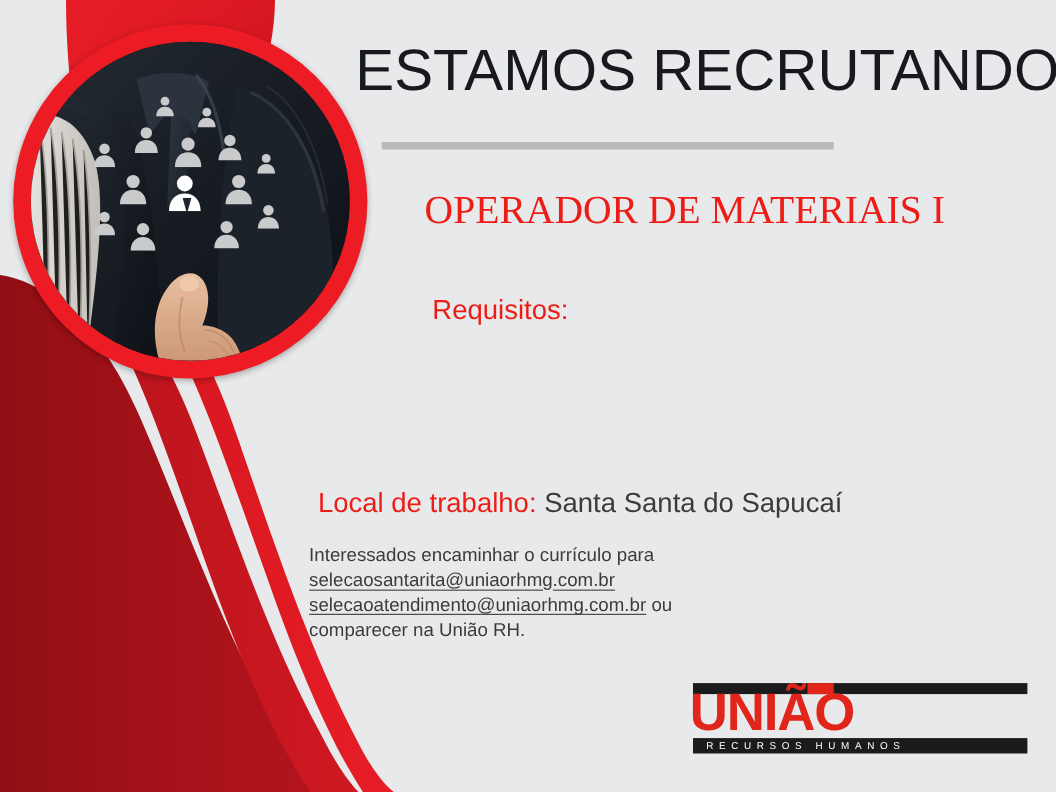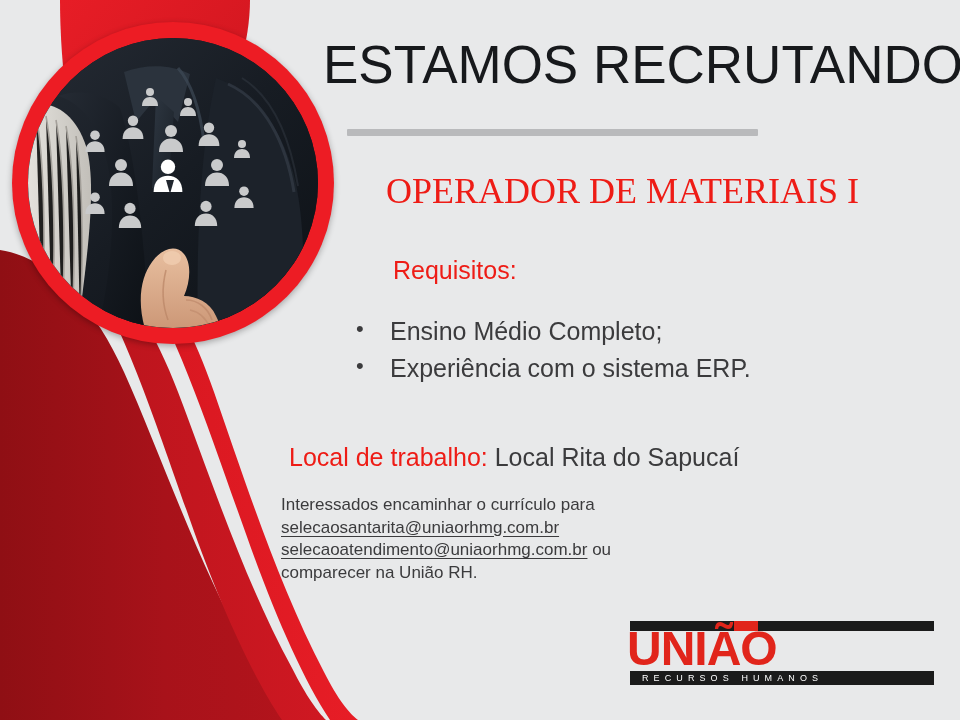--- a/index.html
+++ b/index.html
@@ -90,21 +90,21 @@
     line-height: 1.1;
     color: #ee1c16;
     white-space: nowrap;
     font-family: Liberation Serif, serif;
   }
 
   
   #requisitos-label {
     position: absolute;
     left: 393px;
-    top: 256px;
+    top: 268px;
     font-size: 25px;
     color: #ee1c16;
   }
   #requisitos-list {
     position: absolute;
     left: 352px;
     top: 313px;
     width: 520px;
     margin: 0;
     padding: 0;
@@ -355,26 +355,22 @@
       </svg>
     </div>
   </div>
 
   <div id="headline">ESTAMOS RECRUTANDO</div>
   <div id="title-divider"></div>
 
   <div id="job-title">OPERADOR DE MATERIAIS I</div>
 
   <div id="requisitos-label">Requisitos:</div>
-  <ul id="requisitos-list">
-    <li>Ensino Médio Completo;</li>
-    <li>Experiência com o sistema ERP.</li>
-  </ul>
-
-  <div id="local-line"><span class="label">Local de trabalho:</span> <span>Local Rita do Sapucaí</span></div>
+
+  <div id="local-line"><span class="label">Local de trabalho:</span> <span>Santa Santa do Sapucaí</span></div>
 
   <div id="contato-block">
     <div class="line">Interessados encaminhar o currículo para</div>
     <div class="line"><span class="email">selecaosantarita@uniaorhmg.com.br</span></div>
     <div class="line"><span class="email">selecaoatendimento@uniaorhmg.com.br</span><span> ou</span></div>
     <div class="line">comparecer na União RH.</div>
   </div>
 
   <div id="logo">
     <div id="logo-bar-top"></div>

